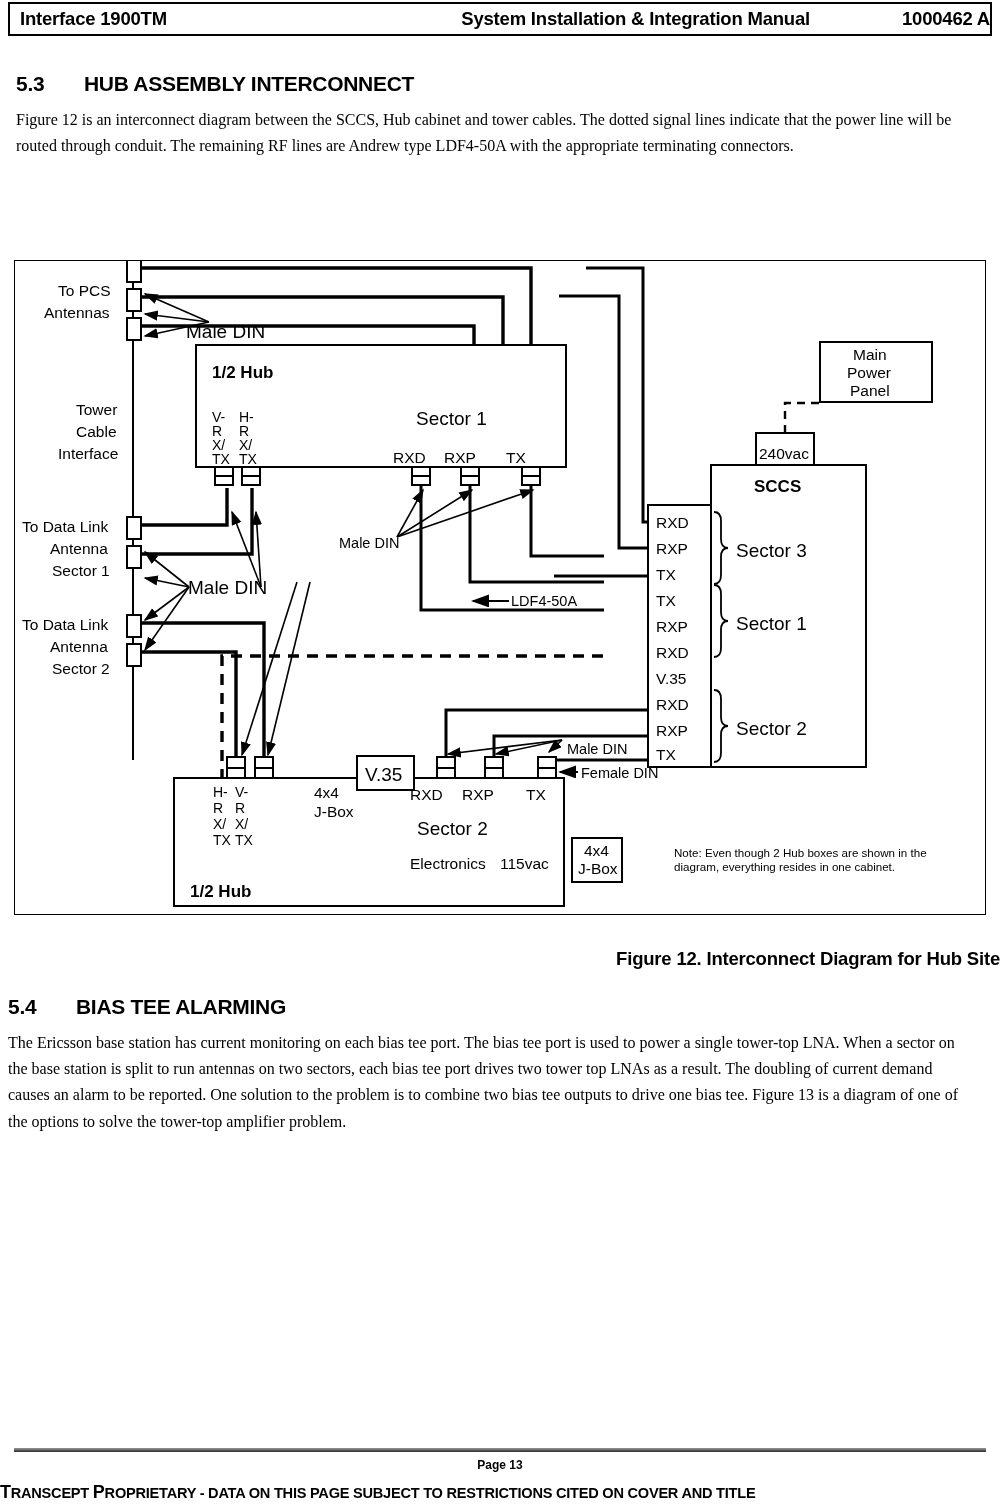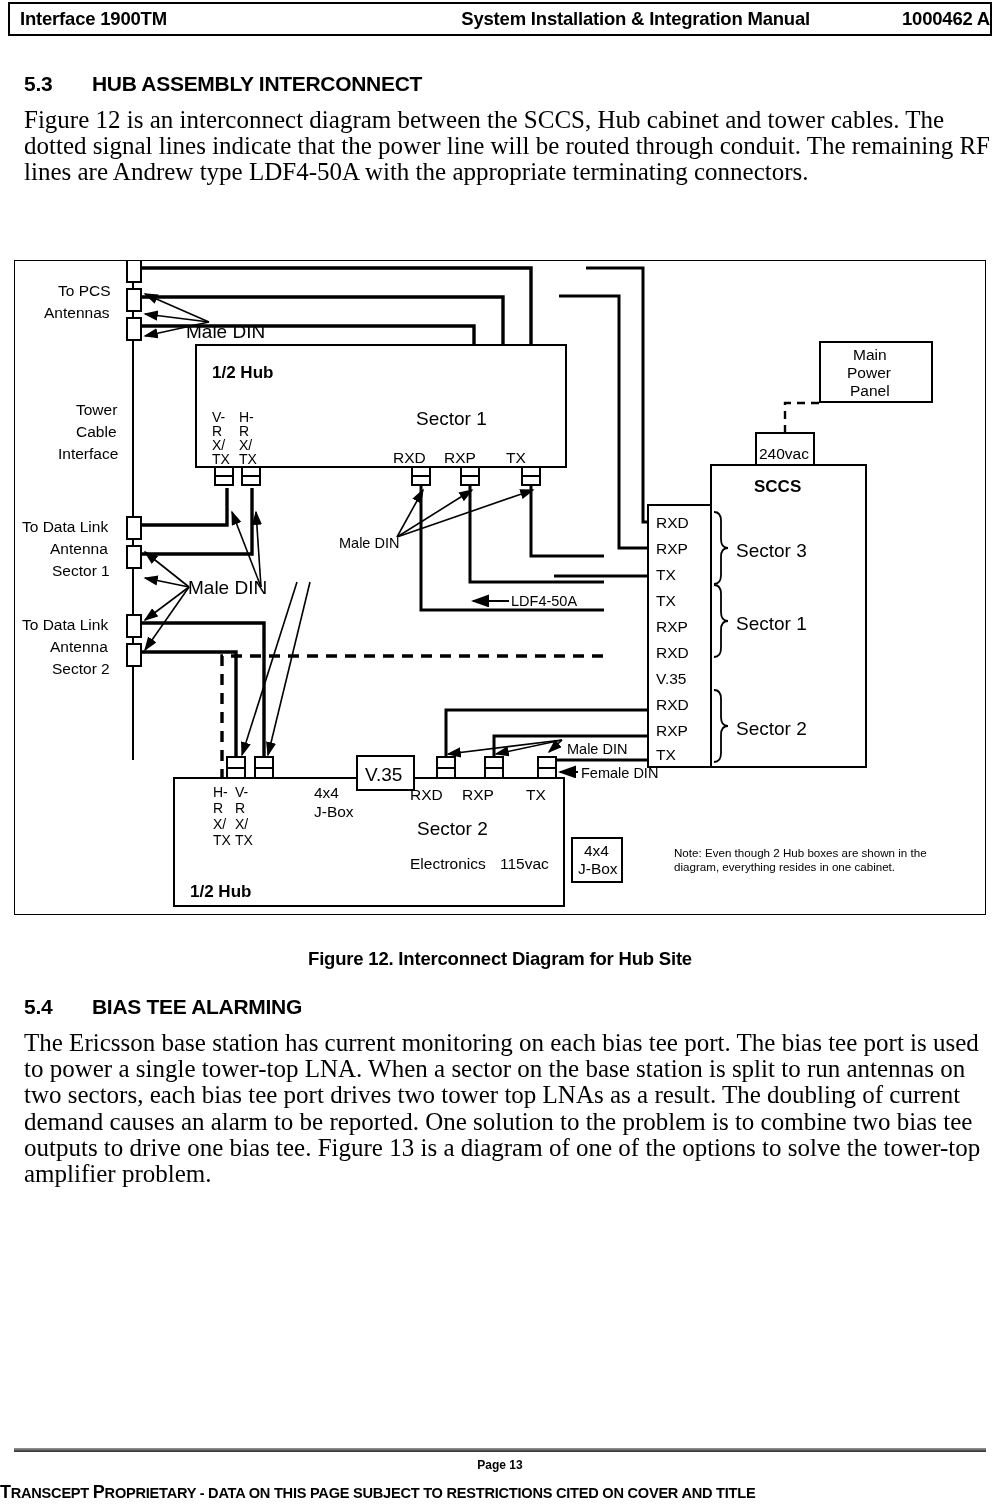--- a/index.html
+++ b/index.html
@@ -26,34 +26,34 @@
     font-family: "Liberation Sans", sans-serif;
     font-weight: bold;
     font-size: 18.5px;
     letter-spacing: -0.2px;
   }
   .hdr-left   { width: 248px; padding-left: 10px; }
   .hdr-center { flex: 1; text-align: right; padding-left: 6px; }
   .hdr-right  { width: 180px; text-align: right; }
 
   
-  .content { position: absolute; left: 24px; top: 72px; width: 968px; }
+  .content { position: absolute; left: 16px; top: 72px; width: 968px; }
 
   h2.section-head {
     font-family: "Liberation Sans", sans-serif;
     font-weight: bold;
     font-size: 21px;
     margin: 0 0 11px 0;
     letter-spacing: -0.3px;
   }
   h2.section-head .num { display: inline-block; width: 68px; }
 
   p.body-par {
     font-family: "Liberation Serif", serif;
-    font-size: 25px;
+    font-size: 16px;
     line-height: 26.2px;
     margin: 0 0 13px 0;
     text-align: left;
   }
 
   
   .figure-wrap {
     position: absolute;
     left: 14px; top: 260px;
     width: 972px; height: 655px;
@@ -61,28 +61,28 @@
   .figure-frame {
     position: absolute; inset: 0;
     border: 1.6px solid #000;
     box-sizing: border-box;
   }
   svg.diagram { position: absolute; left: 0; top: 0; }
 
   .fig-caption {
     position: absolute;
     left: 0; top: 948px; width: 1000px;
-    text-align: center;
+    text-align: right;
     font-family: "Liberation Sans", sans-serif;
     font-weight: bold;
     font-size: 18.5px;
     letter-spacing: -0.2px;
   }
 
-  .content-lower { position: absolute; left: 24px; top: 995px; width: 968px; }
+  .content-lower { position: absolute; left: 8px; top: 995px; width: 968px; }
 
   
   .footer-rule {
     position: absolute; left: 14px; top: 1448px;
     width: 972px; height: 4px;
     background: linear-gradient(180deg,#9a9a9a 0%, #6e6e6e 40%, #2a2a2a 100%);
   }
   .footer-page {
     position: absolute; left: 0; top: 1458px; width: 1000px;
     text-align: center;

